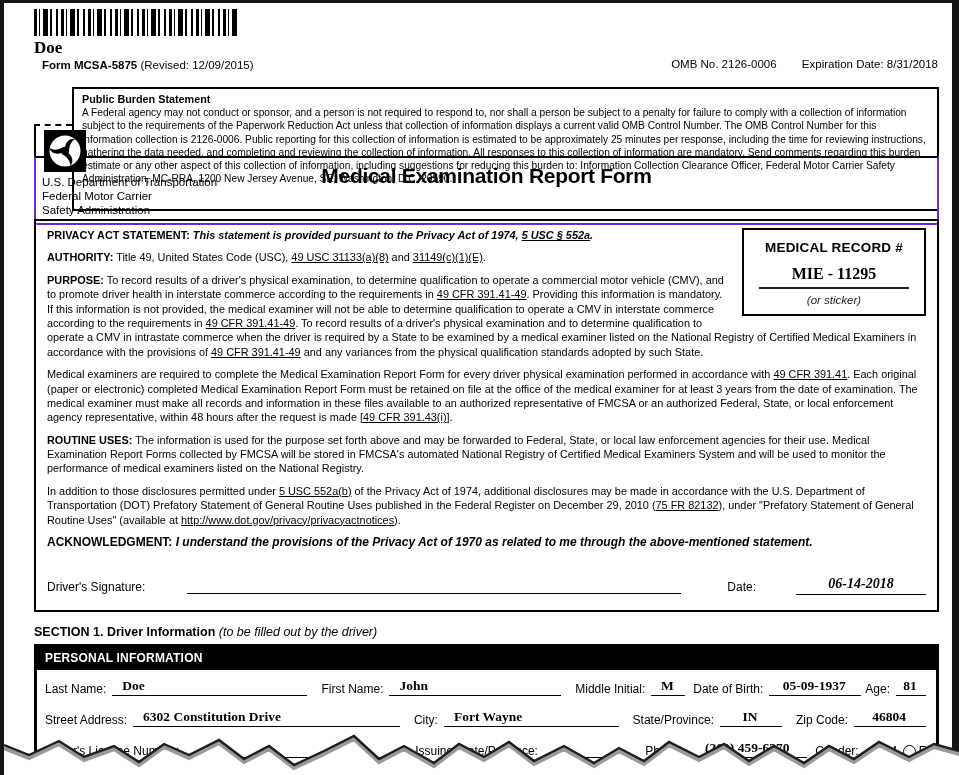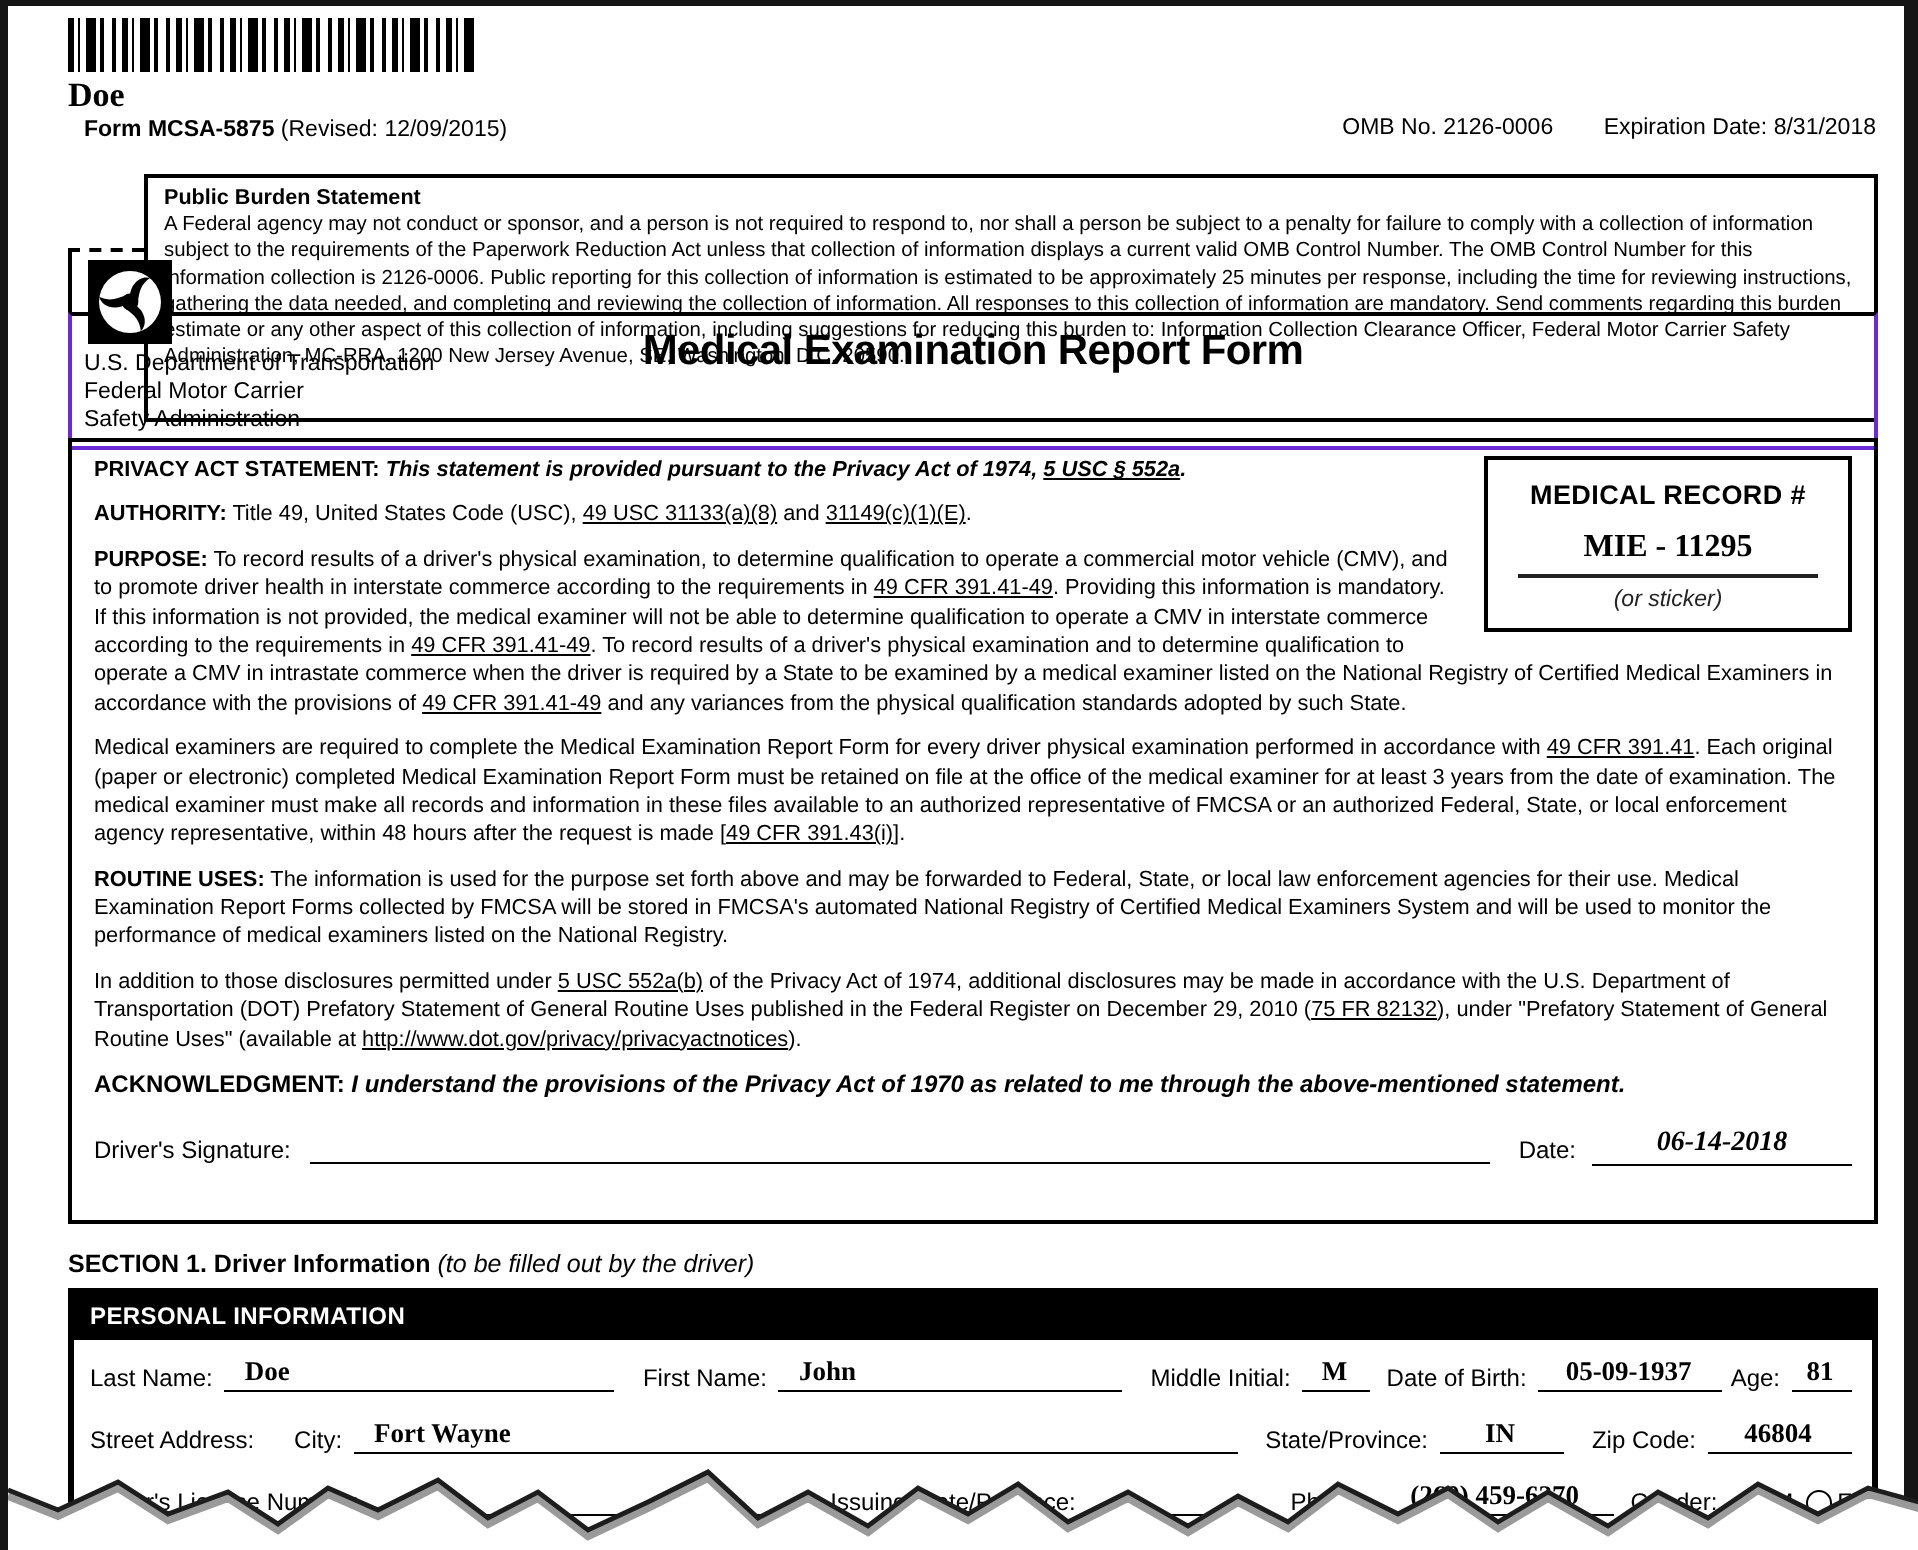--- a/index.html
+++ b/index.html
@@ -61,21 +61,21 @@
     margin:0 0 10px 14px; text-align:center; padding-top:9px;
   }
   .mr-label { font-weight:bold; font-size:13.5px; letter-spacing:0.2px; }
   .mr-value {
     font-family:"Liberation Serif", serif; font-weight:bold; font-size:16px;
     display:inline-block; min-width:150px; border-bottom:2px solid #222;
     margin-top:6px; padding-bottom:3px;
   }
   .mr-hint { font-style:italic; font-size:11.5px; color:#222; margin-top:4px; }
   .ack { font-size:12px; }
-  .sig-row { display:flex; align-items:flex-end; margin-top:12px; font-size:12px; }
+  .sig-row { display:flex; align-items:flex-end; margin-top:24px; font-size:12px;gap:32px; }
   .sig-label { white-space:nowrap; }
   .sig-line { flex:1 1 auto; border-bottom:1.3px solid #000; height:14px; margin:0 14px 1px 10px; }
   .date-label { white-space:nowrap; margin-right:8px; }
   .date-value {
     font-family:"Liberation Serif", serif; font-weight:bold; font-size:14px;
     border-bottom:1.3px solid #000; min-width:130px; text-align:center; padding-bottom:1px;font-style:italic;
   }
 
   
   .section1 { position:absolute; left:30px; top:622px; font-size:12.5px; }
@@ -209,20 +209,21 @@
       <span class="val ctr" style="width:34px">M</span>
       <span class="gap" style="width:8px"></span>
       <span class="pi-label">Date of Birth:</span>
       <span class="val ctr" style="width:92px">05-09-1937</span>
       <span class="pi-label" style="margin-left:4px">Age:</span>
       <span class="val ctr" style="width:30px">81</span>
     </div>
 
     <div class="pi-row">
       <span class="pi-label">Street Address:</span>
+      <span class="val grow" style="flex-grow:1.5">6302 Constitution Drive</span>
       <span class="gap"></span>
       <span class="pi-label">City:</span>
       <span class="val grow" style="flex-grow:1.2">Fort Wayne</span>
       <span class="gap"></span>
       <span class="pi-label">State/Province:</span>
       <span class="val ctr" style="width:62px">IN</span>
       <span class="gap"></span>
       <span class="pi-label">Zip Code:</span>
       <span class="val ctr" style="width:72px">46804</span>
     </div>

